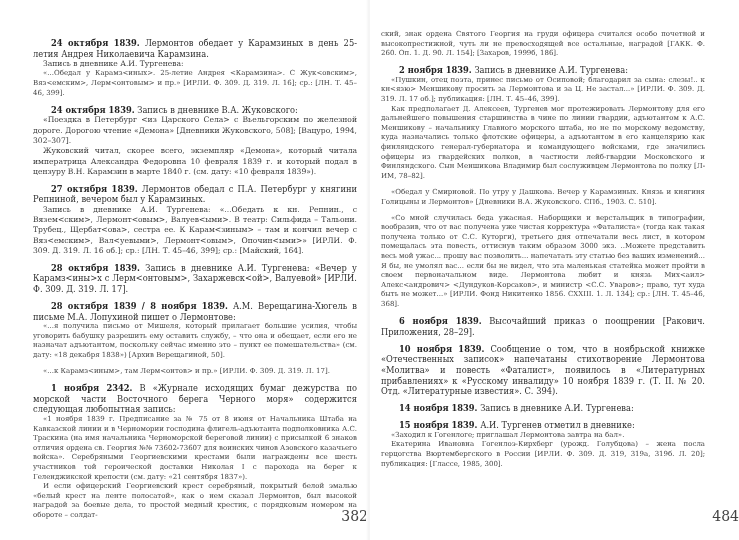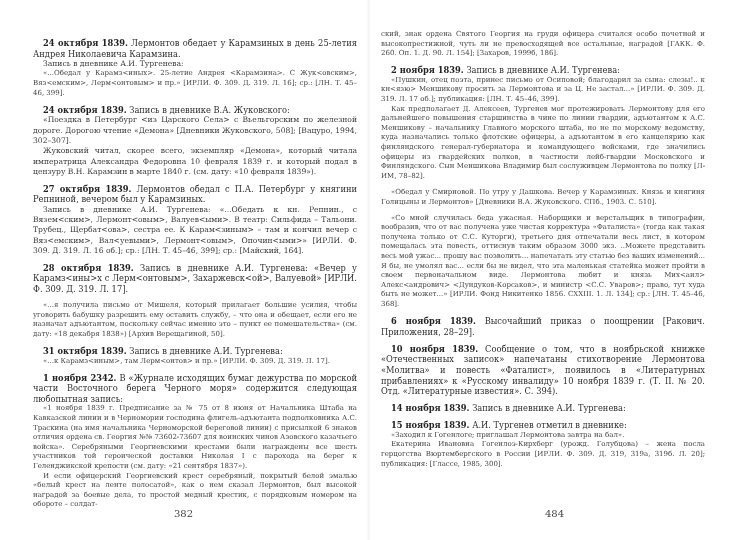--- a/index.html
+++ b/index.html
@@ -26,24 +26,24 @@
     text-align: justify;
     hyphens: auto;
   }
   .page.left .text-block { left: 33px; }
   .page.right .text-block { left: 11px; top: 30px; }
   .entry { margin: 0 0 6.5px 0; }
   .entry p { margin: 0; text-indent: 10px; }
   .entry p.head { font-size: 8.3px; line-height: 10.6px; color: #2e2e2e; }
   .entry p.quote { font-size: 7.0px; line-height: 9.6px; color: #444; }
   .entry p.cont { text-indent: 0; }
-  .date { font-weight: bold; color: #222; }
+  .date { font-weight: bold; color: #222; margin-left: 8px; }
   .page-number {
-    position: absolute; top: 508px; width: 369px; text-align: center;
-    font-size: 10px; color: #444;
+    position: absolute; top: 508px; width: 369px; text-align: right;
+    font-size: 14px; color: #444;
   }
   .page.left .page-number { left: -1px; }
   .page.right .page-number { left: 0; }
 </style>
 </head>
 <body>
 
 <div class="page left">
   <div class="text-block">
 
@@ -62,26 +62,26 @@
     <div class="entry">
       <p class="head"><span class="date">27 октября 1839.</span> <span>Лермонтов обедал с П.А. Петербург у княгини Репниной, вечером был у Карамзиных.</span></p>
       <p>Запись в дневнике А.И. Тургенева: «...Обедать к кн. Репнин., с Вязем&lt;ским&gt;, Лермонт&lt;овым&gt;, Валуев&lt;ыми&gt;. В театр: Сильфида – Тальони. Трубец., Щербат&lt;ова&gt;, сестра ее. К Карам&lt;зиным&gt; – там и кончил вечер с Вяз&lt;емским&gt;, Вал&lt;уевыми&gt;, Лермонт&lt;овым&gt;, Опочин&lt;ыми&gt;» [ИРЛИ. Ф. 309. Д. 319. Л. 16 об.]; ср.: [ЛН. Т. 45–46, 399]; ср.: [Майский, 164].</p>
     </div>
 
     <div class="entry">
       <p class="head"><span class="date">28 октября 1839.</span> <span>Запись в дневнике А.И. Тургенева: «Вечер у Карамз&lt;ины&gt;х с Лерм&lt;онтовым&gt;, Захаржевск&lt;ой&gt;, Валуевой» [ИРЛИ. Ф. 309. Д. 319. Л. 17].</span></p>
     </div>
 
     <div class="entry">
+      <p class="head"><span class="date">28 октября 1839 / 8 ноября 1839.</span> <span>А.М. Верещагина-Хюгель в письме М.А. Лопухиной пишет о Лермонтове:</span></p>
       <p class="quote">«...я получила письмо от Мишеля, который прилагает большие усилия, чтобы уговорить бабушку разрешить ему оставить службу, – что она и обещает, если его не назначат адъютантом, поскольку сейчас именно это – пункт ее помешательства» (см. дату: «18 декабря 1838») [Архив Верещагиной, 50].</p>
     </div>
 
 
     <div class="entry">
-      <p class="head"><span class="date">31 октября 1839.</span> <span>Запись в дневнике А.И. Тургенева:</span></p>
       <p class="quote">«...к Карамз&lt;иным&gt;, там Лерм&lt;онтов&gt; и пр.» [ИРЛИ. Ф. 309. Д. 319. Л. 17].</p>
     </div>
 
     <div class="entry">
       <p class="head"><span class="date">1 ноября 2342.</span> <span>В «Журнале исходящих бумаг дежурства по морской части Восточного берега Черного моря» содержится следующая любопытная запись:</span></p>
       <p class="quote">«1 ноября 1839 г. Предписание за № 75 от 8 июня от Начальника Штаба на Кавказской линии и в Черномории господина флигель-адъютанта подполковника А.С. Траскина (на имя начальника Черноморской береговой линии) с присылкой 6 знаков отличия ордена св. Георгия №№ 73602-73607 для воинских чинов Азовского казачьего войска». Серебряными Георгиевскими крестами были награждены все шесть участников той героической доставки Николая I с парохода на берег к Геленджикской крепости (см. дату: «21 сентября 1837»).</p>
       <p class="quote">И если офицерский Георгиевский крест серебряный, покрытый белой эмалью «белый крест на ленте полосатой», как о нем сказал Лермонтов, был высокой наградой за боевые дела, то простой медный крестик, с порядковым номером на обороте – солдат-</p>
     </div>
   </div>
   <div class="page-number">382</div>

